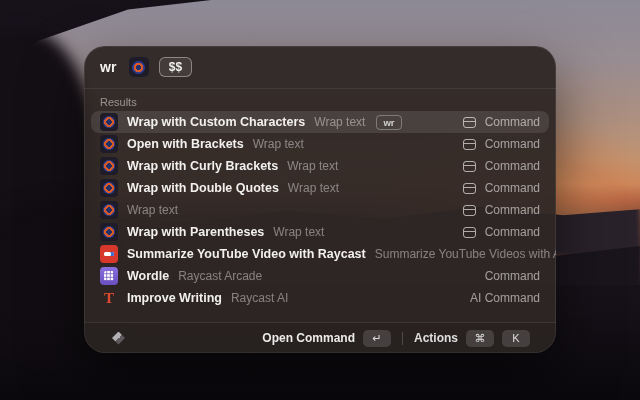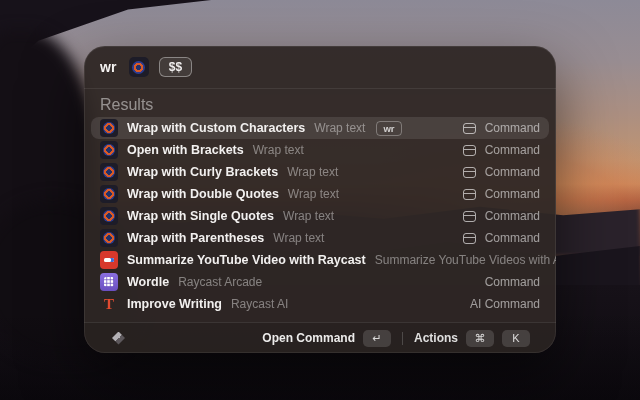--- a/index.html
+++ b/index.html
@@ -42,21 +42,21 @@
     border-bottom:1px solid rgba(255,255,255,.08);}
   .query{font-size:14px;font-weight:600;color:#f4f2f1;letter-spacing:.2px;}
   .ext-tile{width:20px;height:20px;border-radius:5px;background:#1d1c28;flex:none;
     display:flex;align-items:center;justify-content:center;margin-left:2px;}
   .wrap-circle{width:13px;height:13px;border-radius:50%;
     background:radial-gradient(circle at 50% 50%, #22306a 0 2.6px, #d85a28 2.6px 4.8px, #2c3c92 4.8px 6.6px);}
   .tag{border:1px solid rgba(255,255,255,.38);background:rgba(255,255,255,.08);
     border-radius:6px;padding:1px 9px;font-size:12px;font-weight:700;color:#f0eeee;line-height:16px;}
 
   
-  .section-label{flex:none;padding:7px 16px 3px;font-size:16px;color:rgba(255,255,255,.48);}
+  .section-label{flex:none;padding:7px 16px 3px;font-size:11px;color:rgba(255,255,255,.48);}
   .list{flex:1;overflow:hidden;padding:0 7px;}
   .row{height:22px;display:flex;align-items:center;gap:9px;padding:0 9px;border-radius:8px;}
   .row.selected{background:rgba(255,255,255,.10);}
   .tile{width:18px;height:18px;border-radius:4px;flex:none;display:flex;align-items:center;justify-content:center;}
   .tile.wrap{background:#1d1c28;}
   .tile.wrap .wrap-circle{width:12px;height:12px;}
   .tile.youtube{background:#d8382c;}
   .tile.youtube .yt-bar{width:10px;height:4px;border-radius:1.5px;background:#fff;
     box-shadow:inset -3px 0 0 #3b6fd8;}
   .tile.wordle{background:linear-gradient(180deg,#8a6fe0,#6a4fc0);}
@@ -161,21 +161,20 @@
 
     <span class="spacer"></span>
     <span class="win-icon"></span>
     <span class="type">Command</span>
   </div>
 
   <div class="row">
     <span class="tile wrap">
             <span class="wrap-circle"></span>
           </span>
-    <span class="title">Wrap with Single Quotes</span>
     <span class="subtitle">Wrap text</span>
 
     <span class="spacer"></span>
     <span class="win-icon"></span>
     <span class="type">Command</span>
   </div>
 
   <div class="row">
     <span class="tile wrap">
             <span class="wrap-circle"></span>

